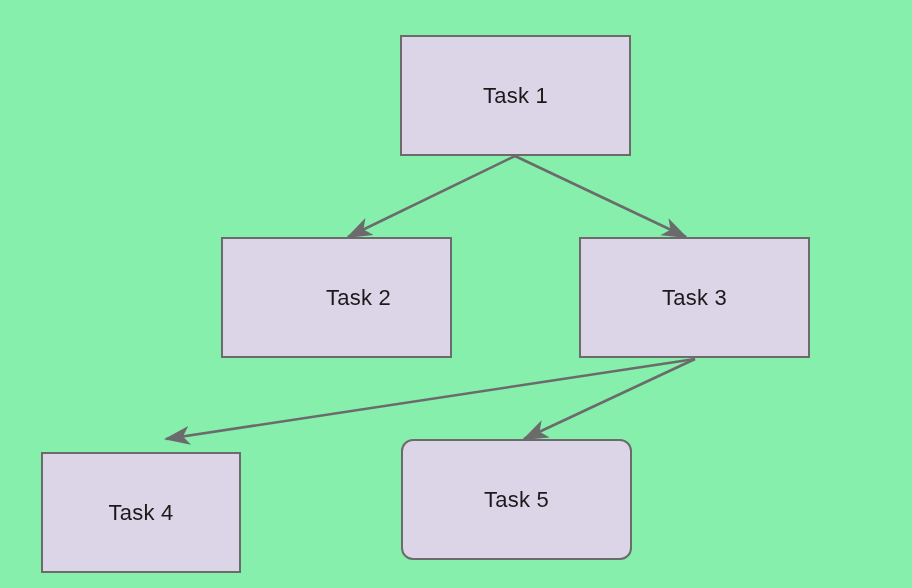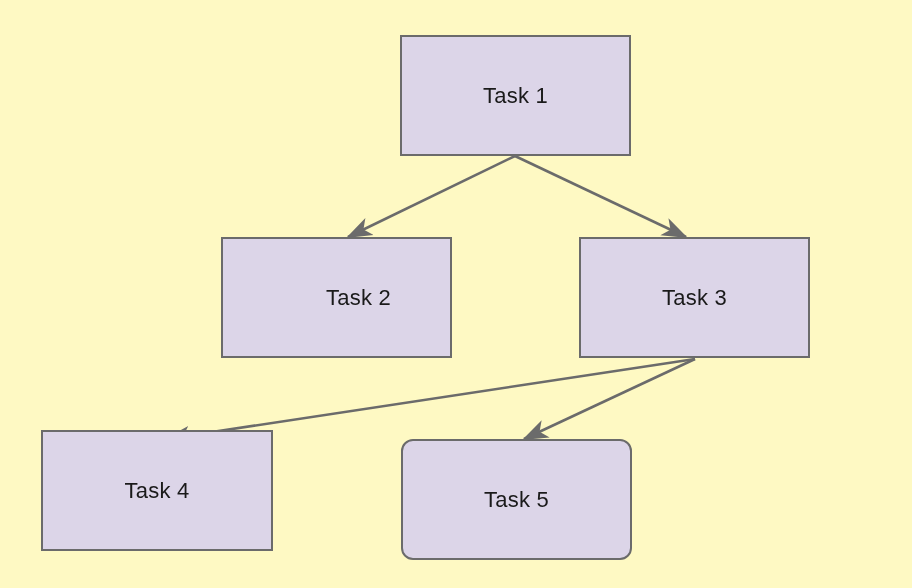--- a/index.html
+++ b/index.html
@@ -10,21 +10,21 @@
   body {
     width: 912px;
     height: 588px;
     overflow: hidden;
     font-family: "Liberation Sans", sans-serif;
   }
   #diagram-canvas {
     position: relative;
     width: 912px;
     height: 588px;
-    background: #fef9c3;
+    background: #86efac;
   }
   #edge-layer {
     position: absolute;
     top: 0;
     left: 0;
     width: 912px;
     height: 588px;
   }
   .task-node {
     position: absolute;
@@ -40,21 +40,21 @@
     font-size: 22px;
     line-height: 1;
     color: #1A1A1A;
     letter-spacing: 0.2px;
     white-space: nowrap;
     user-select: none;
   }
   #node-task-1 { left: 400px; top: 35px;  width: 231px; height: 121px; }
   #node-task-2 { left: 221px; top: 237px; width: 231px; height: 121px; padding-left: 44px; }
   #node-task-3 { left: 579px; top: 237px; width: 231px; height: 121px; text-align: center; }
-  #node-task-4 { left: 41px;  top: 430px; width: 232px; height: 121px; }
+  #node-task-4 { left: 41px;  top: 452px; width: 200px; height: 121px; }
   #node-task-5 { left: 401px; top: 439px; width: 231px; height: 121px; border-radius: 12px; }
 </style>
 </head>
 <body>
 
 <div id="diagram-canvas">
 
   <svg id="edge-layer" viewBox="0 0 912 588" width="912" height="588" xmlns="http://www.w3.org/2000/svg">
     <defs>
       <marker id="arrowhead" markerWidth="10" markerHeight="8" refX="9.2" refY="4" orient="auto" markerUnits="strokeWidth">

